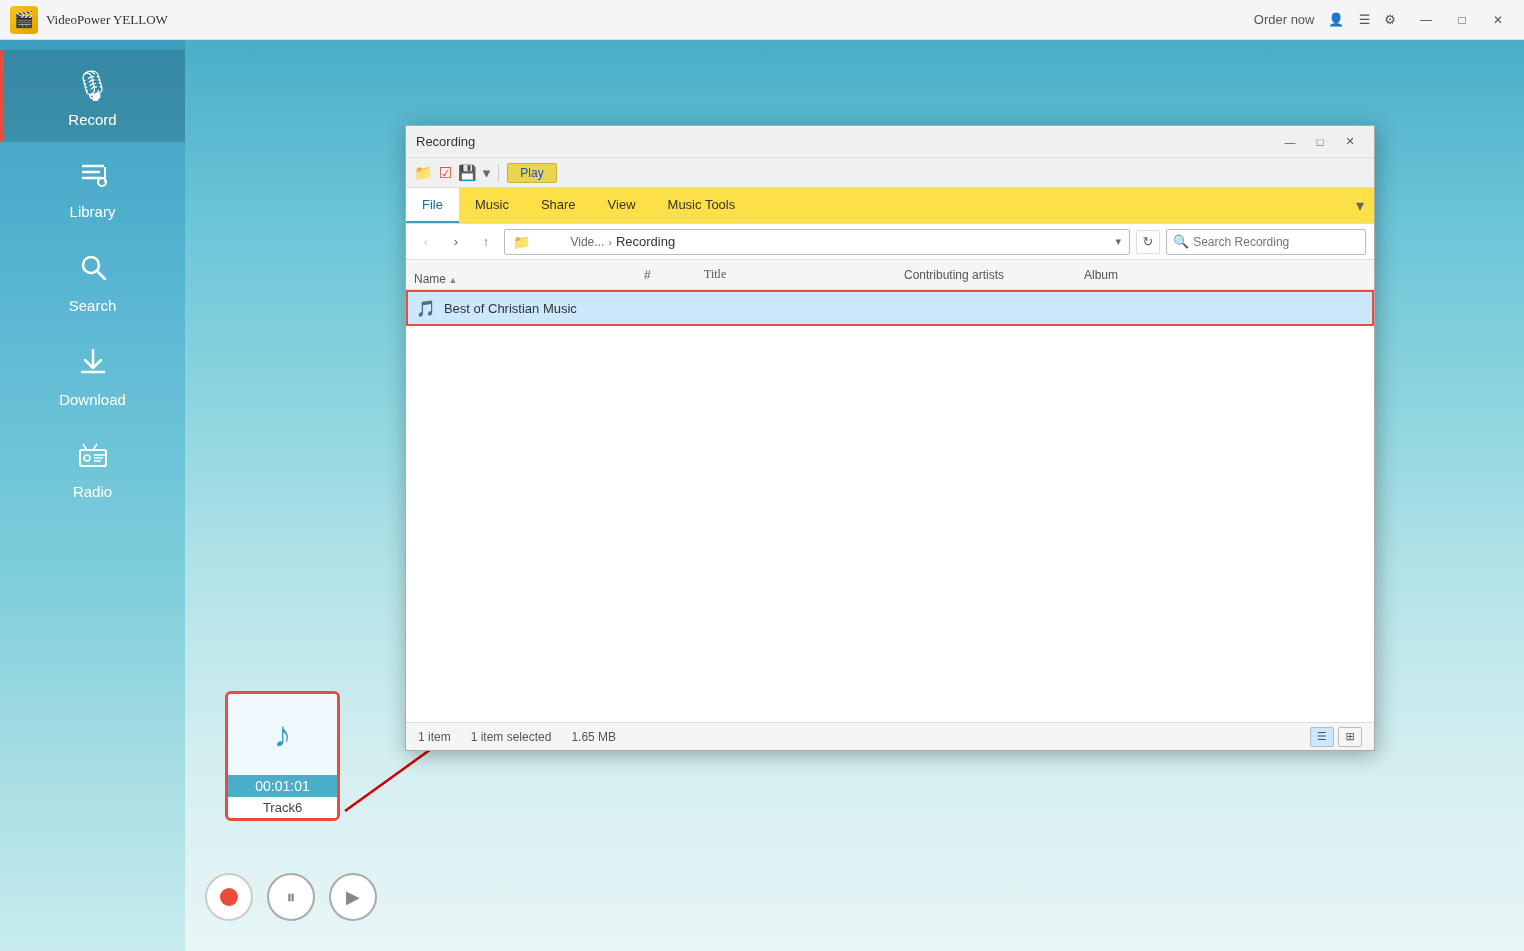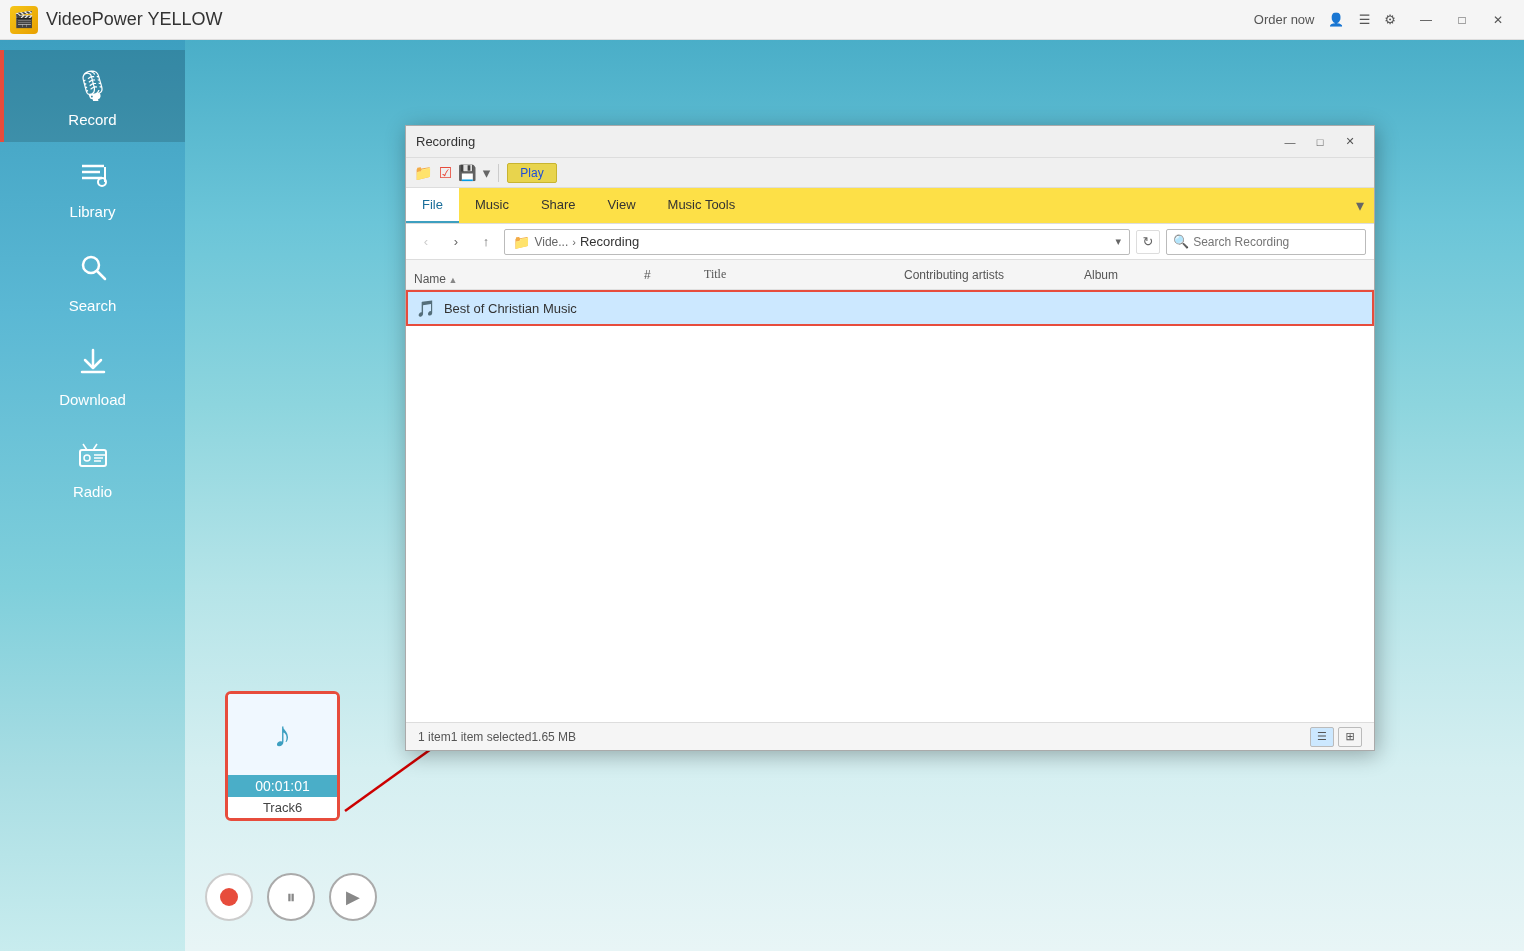--- a/index.html
+++ b/index.html
@@ -16,21 +16,21 @@
       border-bottom: 1px solid #ddd;
     }
     #titlebar .app-logo {
       width: 28px; height: 28px;
       background: linear-gradient(135deg, #f5c518, #e8a000);
       border-radius: 4px;
       display: flex; align-items: center; justify-content: center;
       margin-right: 8px;
       font-size: 14px;
     }
-    #titlebar .app-title { font-size: 18px; color: #333; font-weight: 500; flex: 1; }
+    #titlebar .app-title { font-size: 13px; color: #333; font-weight: 500; flex: 1; font-family: Liberation Serif, serif; }
     #titlebar .title-actions { display: flex; align-items: center; gap: 14px; }
     #titlebar .title-actions span { font-size: 13px; color: #555; cursor: pointer; display: flex; align-items: center; gap: 4px; }
     #titlebar .win-controls { display: flex; gap: 4px; margin-left: 14px; }
     #titlebar .win-btn { width: 32px; height: 28px; display: flex; align-items: center; justify-content: center; cursor: pointer; font-size: 12px; color: #555; border-radius: 2px; }
 
     
     #main {
       display: flex;
       width: 100%;
       height: calc(951px - 40px);
@@ -256,21 +256,21 @@
       border: 1px solid #bbb;
       border-radius: 2px;
       display: flex;
       align-items: center;
       padding: 0 8px;
       font-size: 13px;
       gap: 4px;
       background: #fff;
     }
     .addr-folder-icon { color: #e8a000; font-size: 14px; }
-    .addr-breadcrumb { color: #666; font-size: 12px; }
+    .addr-breadcrumb { color: #666; font-size: 12px; margin-left: 36px; }
     .addr-chevron { color: #666; font-size: 11px; }
     .addr-current { color: #333; font-size: 13px; }
     .addr-dropdown { margin-left: auto; color: #666; font-size: 11px; cursor: pointer; }
     .addr-refresh { width: 24px; height: 24px; display: flex; align-items: center; justify-content: center; color: #666; cursor: pointer; border: 1px solid #ddd; border-radius: 2px; font-size: 13px; }
     .exp-search {
       display: flex;
       align-items: center;
       border: 1px solid #bbb;
       border-radius: 2px;
       height: 26px;
@@ -325,20 +325,21 @@
     
     .exp-statusbar {
       height: 28px;
       background: #f5f5f5;
       border-top: 1px solid #ddd;
       display: flex;
       align-items: center;
       padding: 0 12px;
       font-size: 12px;
       color: #555;
+      gap: 20px;
     }
     .exp-statusbar .status-right { margin-left: auto; display: flex; gap: 4px; }
     .view-btn { width: 24px; height: 20px; display: flex; align-items: center; justify-content: center; cursor: pointer; border: 1px solid #bbb; font-size: 11px; color: #555; border-radius: 2px; }
     .view-btn.active { background: #cce8ff; }
   </style>
 </head>
 <body>
 
 <div id="titlebar">
   <div class="app-logo">

